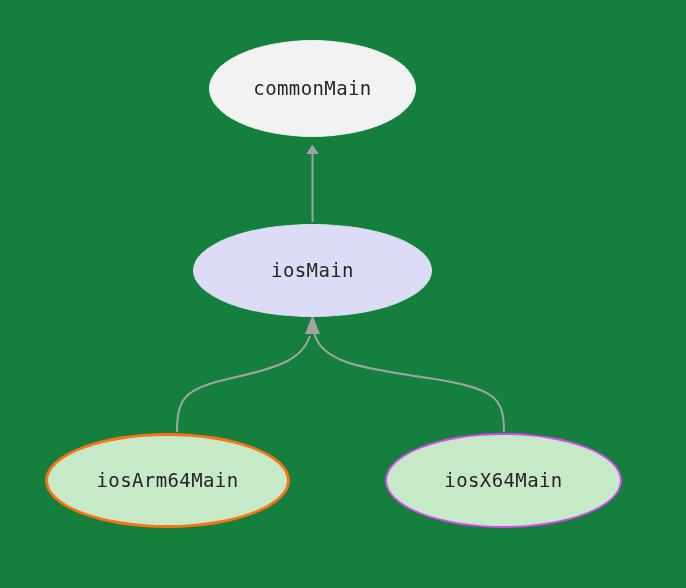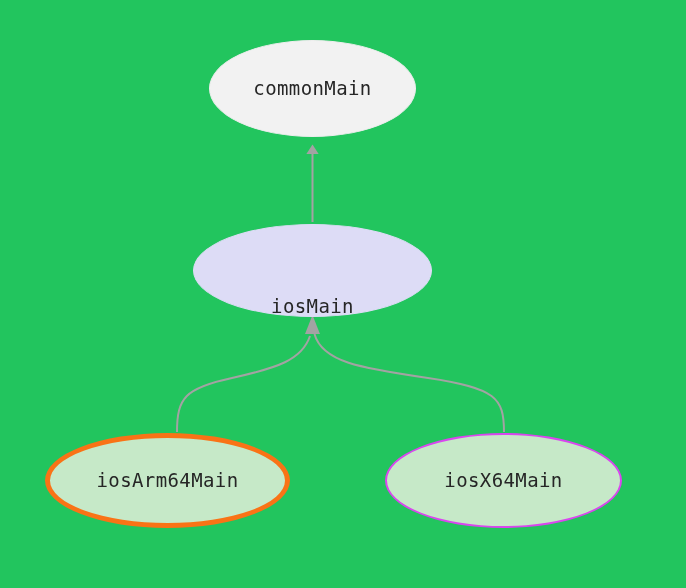--- a/index.html
+++ b/index.html
@@ -10,21 +10,21 @@
   body {
     width: 686px;
     height: 588px;
     overflow: hidden;
     font-family: "DejaVu Sans Mono", "Liberation Mono", monospace;
   }
   #graph-canvas {
     position: relative;
     width: 686px;
     height: 588px;
-    background: #22c55e;
+    background: #15803d;
   }
   #edge-layer {
     position: absolute;
     left: 0;
     top: 0;
     width: 686px;
     height: 588px;
   }
   .node {
     position: absolute;
@@ -52,29 +52,28 @@
     background: #f2f2f2;
     border: 1px solid #ededed;
   }
   #node-iosMain {
     left: 193px;
     top: 224px;
     width: 239px;
     height: 93px;
     background: #dddcf6;
     border: 1px solid #dddcf6;
-    align-items: flex-end;
   }
   #node-iosArm64Main {
     left: 45px;
     top: 433px;
     width: 245px;
     height: 95px;
     background: #c6e9c8;
-    border: 5px solid #f97316;
+    border: 3px solid #f97316;
   }
   #node-iosX64Main {
     left: 385px;
     top: 433px;
     width: 237px;
     height: 95px;
     background: #c6e9c8;
     border: 2px solid #d946ef;
   }
 </style>

